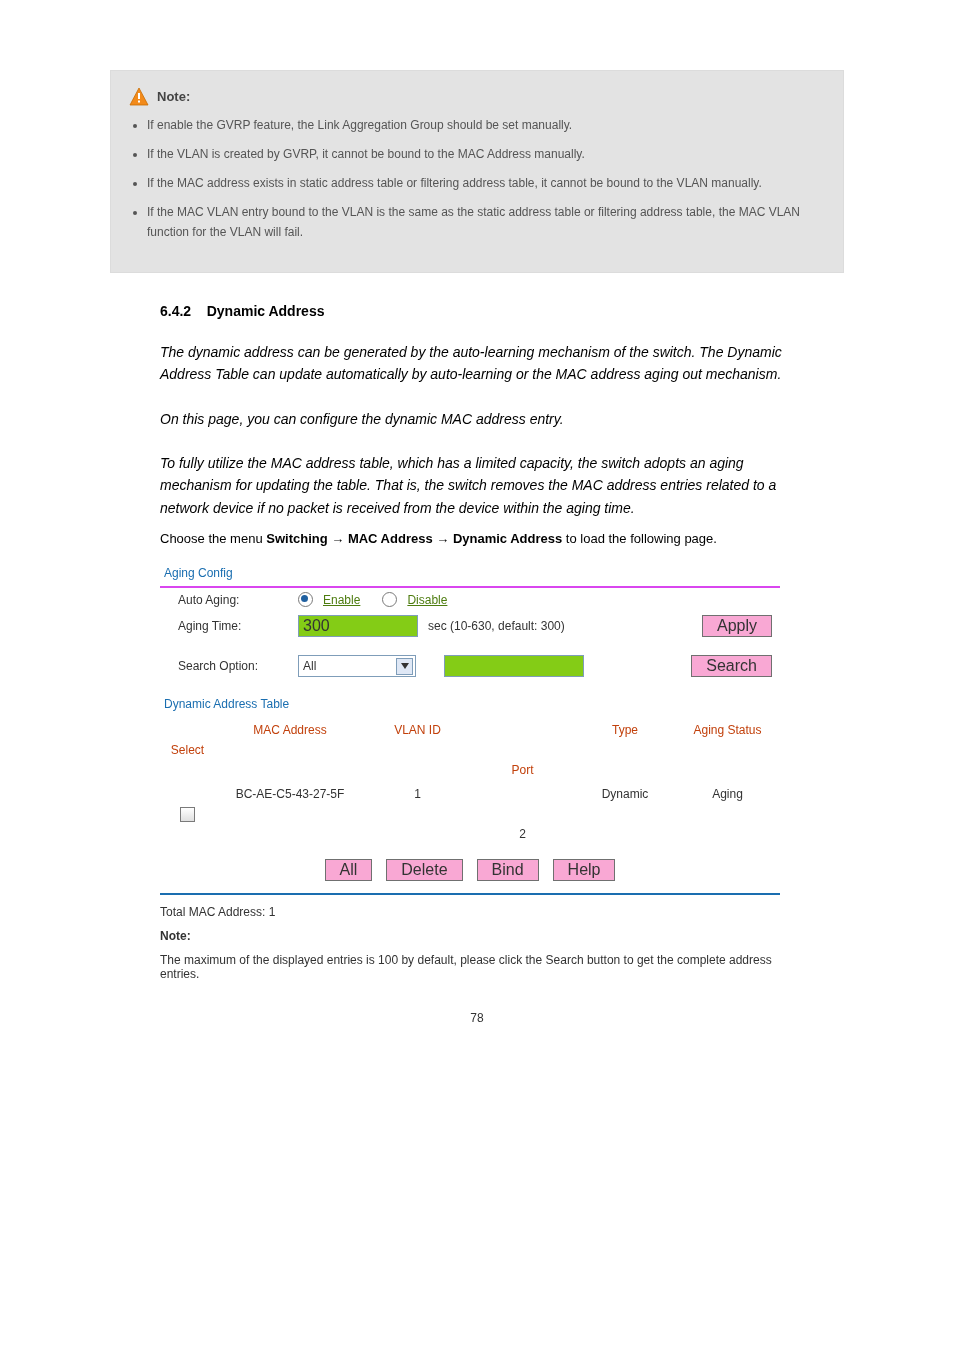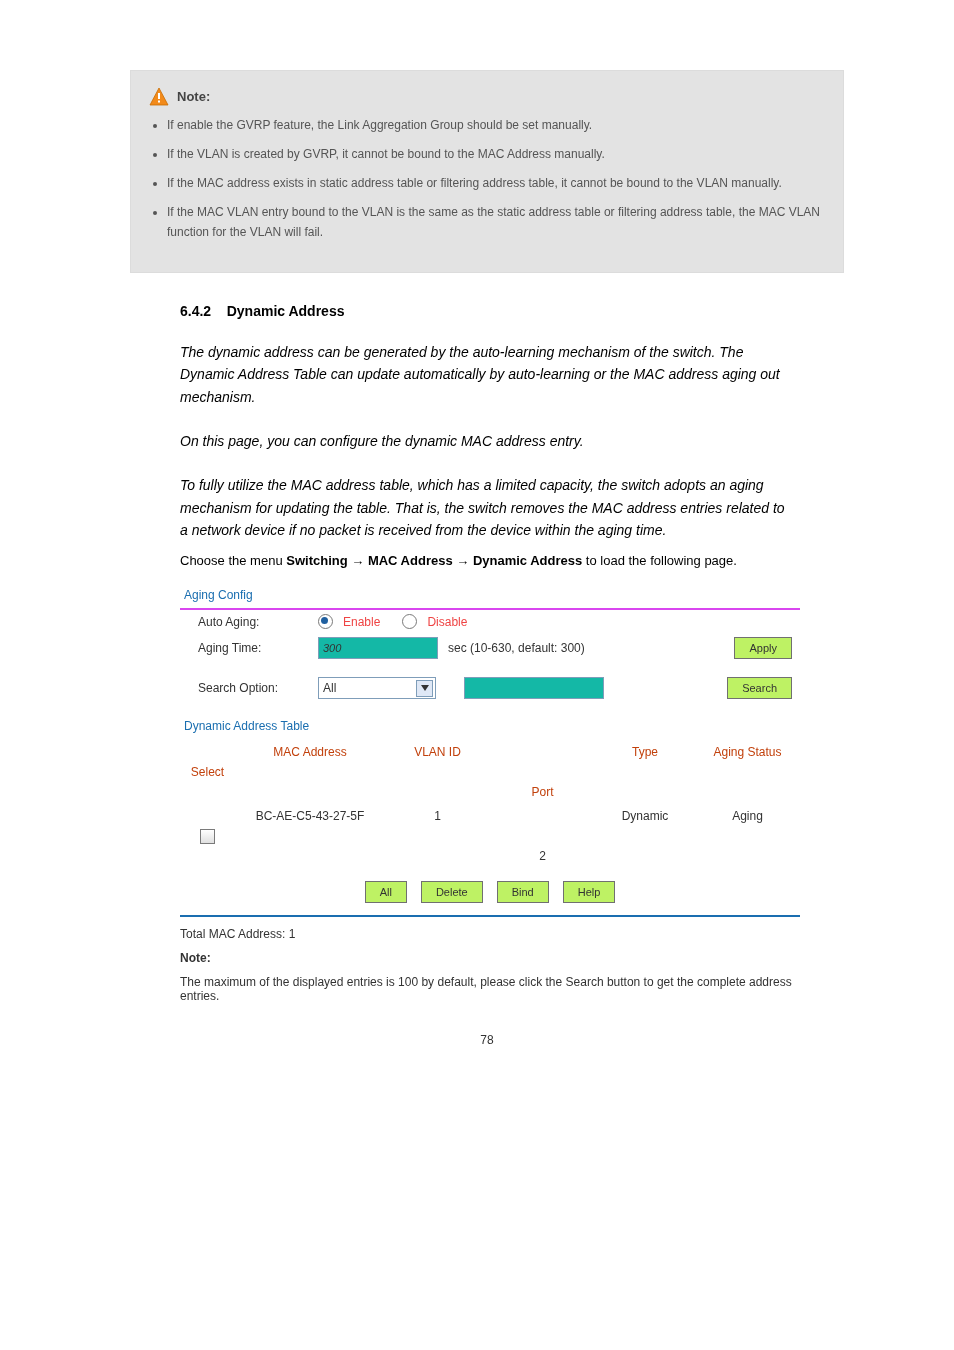--- a/index.html
+++ b/index.html
@@ -4,21 +4,21 @@
 <style>
   body {
     margin: 0;
     padding: 0;
     font-family: Arial, Helvetica, sans-serif;
     font-size: 12px;
     color: #000;
     width: 954px;
   }
   .page {
-    padding: 40px 60px 40px 80px;
+    padding: 40px 60px 40px 60px;
   }
   .note-box {
     background: #e3e3e3;
     border: 1px solid #dcdcdc;
     padding: 16px 18px 20px 18px;
     margin: 30px 50px 30px 50px;
     color: #555;
     line-height: 1.6;
   }
   .note-head {
@@ -87,29 +87,29 @@
   .radio {
     width:13px; height:13px; border-radius:50%;
     border:1px solid #7a7a7a; display:inline-block;
     position:relative; background:#fff;
     vertical-align:middle;
   }
   .radio.checked::after {
     content:""; position:absolute; left:2px; top:2px;
     width:7px; height:7px; border-radius:50%; background:#2060a0;
   }
-  .radio-label { margin-right:12px; color:#ef4444; }
+  .radio-label { margin-right:12px; color:#4d7c0f;text-decoration:underline; }
   .txt-input {
     border:1px solid #7f9db9; height:18px; padding:1px 4px;
-    font-family:inherit; font-size:11px; background:#14b8a6; color:#333;font-style:italic;
+    font-family:inherit; font-size:16px; background:#84cc16; color:#333;
   }
   .help-text { color:#333; font-size:12px; }
   .ui-btn {
-    border:1px solid #707070; background:#bef264; height:22px;
-    padding:0 14px; font-size:11px; font-family:inherit;
+    border:1px solid #707070; background:#f9a8d4; height:22px;
+    padding:0 14px; font-size:16px; font-family:inherit;
     color:#333; cursor:pointer;
   }
   .right-area { margin-left:auto; display:flex; align-items:center; padding-right:4px;}
   .select {
     border:1px solid #7f9db9; height:20px; width:110px;
     display:flex; align-items:center; justify-content:space-between;
     padding:0 2px 0 4px; font-size:12px; color:#333; background:#fff;
   }
   .select .arrow {
     width:15px; height:15px; background:#dfe8f6; border:1px solid #7f9db9;

